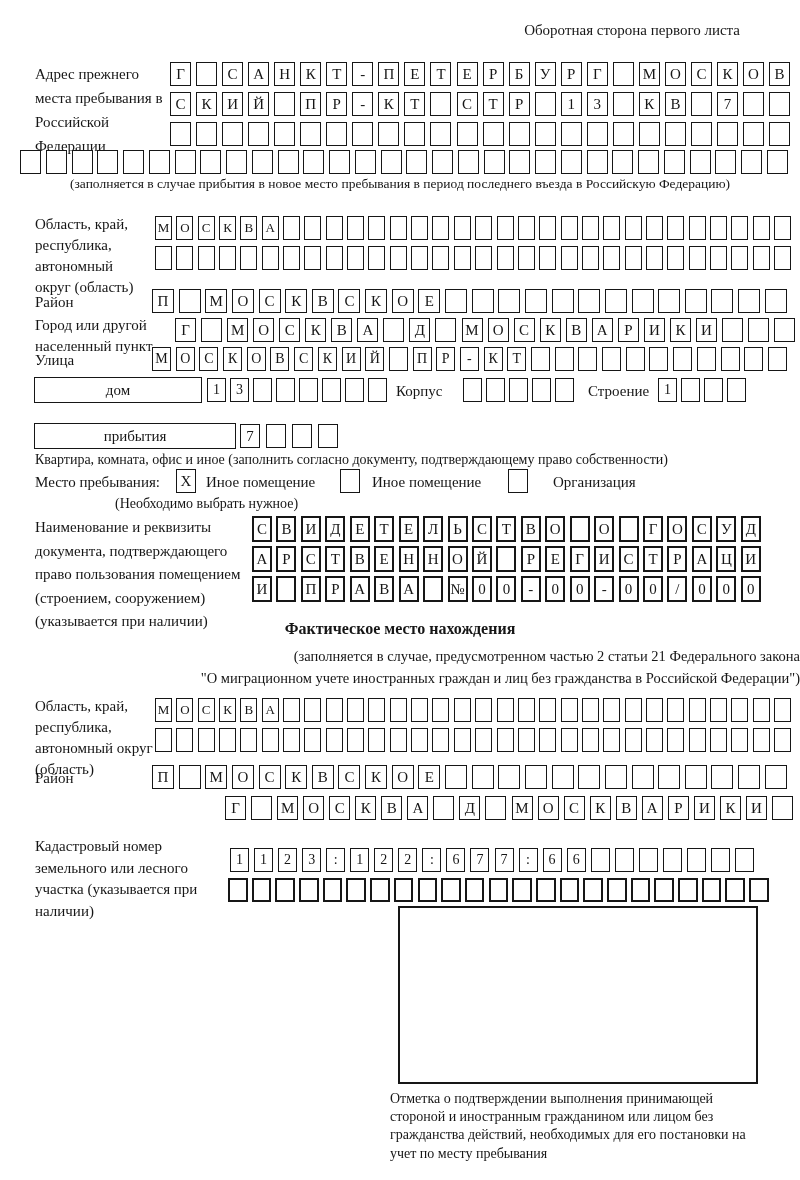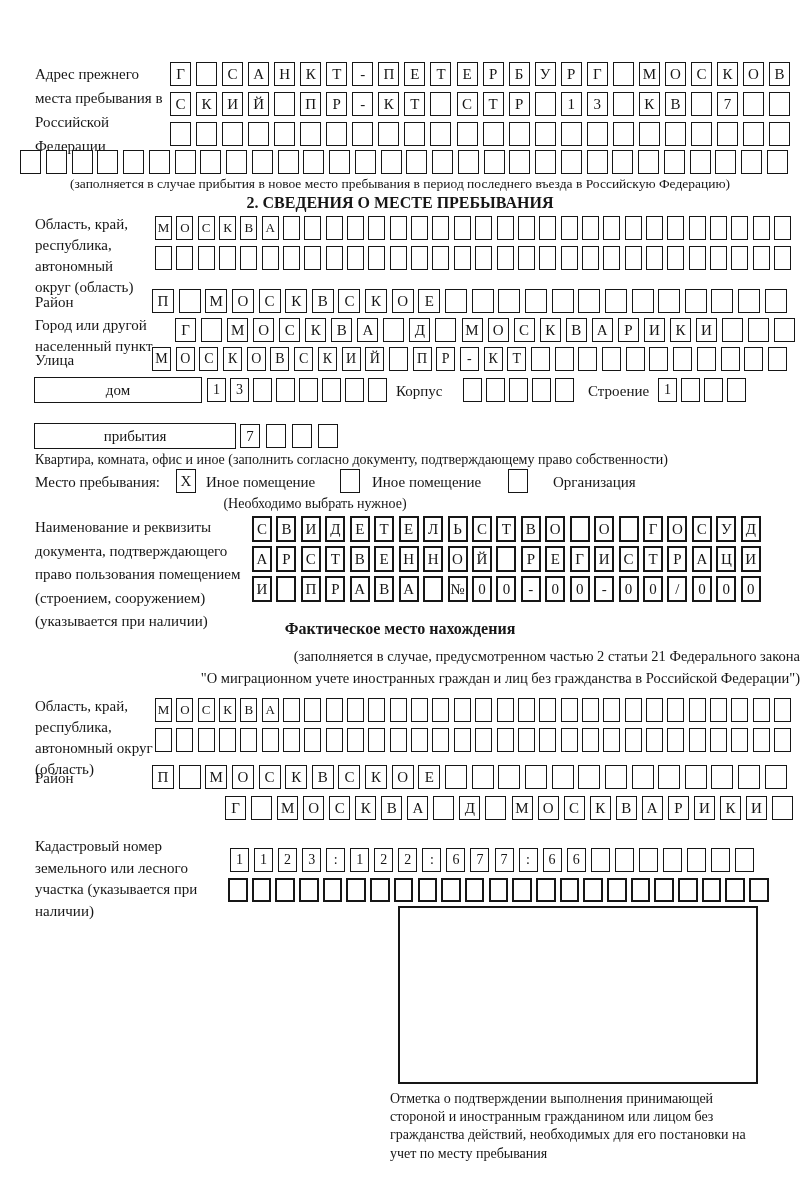--- a/index.html
+++ b/index.html
@@ -43,20 +43,21 @@
   .caption{position:absolute;left:390px;top:1090px;width:376px;text-align:left;
     font-size:14px;line-height:1.3;}
   .hdr{position:absolute;left:440px;top:22px;width:300px;text-align:right;font-size:15px;}
   .note2l{position:absolute;font-size:14.5px;text-align:right;}
 </style>
 </head>
 <body>
 
 <div class="page">
 
+  <div class="hdr">Оборотная сторона первого листа</div>
 
   <div class="lab lab24" style="left:35px;top:62px;width:128px">Адрес прежнего места пребывания в Российской Федерации</div>
   <div class="brow c24" style="left:170px;top:62px">
       <span class="cell f">Г</span>
       <span class="cell"></span>
       <span class="cell f">С</span>
       <span class="cell f">А</span>
       <span class="cell f">Н</span>
       <span class="cell f">К</span>
       <span class="cell f">Т</span>
@@ -157,21 +158,20 @@
       <span class="cell"></span>
       <span class="cell"></span>
       <span class="cell"></span>
       <span class="cell"></span>
       <span class="cell"></span>
       <span class="cell"></span>
       <span class="cell"></span>
     </div>
   <div class="note center" style="top:176px">(заполняется в случае прибытия в новое место пребывания в период последнего въезда в Российскую Федерацию)</div>
 
-  <div class="title center" style="top:194px">2. СВЕДЕНИЯ О МЕСТЕ ПРЕБЫВАНИЯ</div>
 
   <div class="lab" style="left:35px;top:214px;width:112px">Область, край, республика, автономный округ (область)</div>
   <div class="brow c30s" style="left:155px;top:216px">
       <span class="cell f">М</span>
       <span class="cell f">О</span>
       <span class="cell f">С</span>
       <span class="cell f">К</span>
       <span class="cell f">В</span>
       <span class="cell f">А</span>
       <span class="cell"></span>
@@ -355,21 +355,21 @@
     </div>
   <div class="note" style="left:35px;top:452px;font-size:14px">Квартира, комната, офис и иное (заполнить согласно документу, подтверждающему право собственности)</div>
 
   <div class="lab" style="left:35px;top:472px">Место пребывания:</div>
   <div class="cbox" style="left:176px;top:469px">X</div>
   <div class="lab" style="left:206px;top:472px">Иное помещение</div>
   <div class="cbox" style="left:340px;top:469px"></div>
   <div class="lab" style="left:372px;top:472px">Иное помещение</div>
   <div class="cbox" style="left:508px;top:469px"></div>
   <div class="lab" style="left:553px;top:472px">Организация</div>
-  <div class="note" style="left:115px;top:496px;width:400px;text-align:center;font-size:14px">(Необходимо выбрать нужное)</div>
+  <div class="note" style="left:115px;top:496px;width:400px;text-align:left;font-size:14px">(Необходимо выбрать нужное)</div>
 
   <div class="lab" style="left:35px;top:516px;width:215px;line-height:23.5px">Наименование и реквизиты документа, подтверждающего право пользования помещением (строением, сооружением) (указывается при наличии)</div>
   <div class="brow c21d" style="left:252px;top:516px">
       <span class="cell f">С</span>
       <span class="cell f">В</span>
       <span class="cell f">И</span>
       <span class="cell f">Д</span>
       <span class="cell f">Е</span>
       <span class="cell f">Т</span>
       <span class="cell f">Е</span>

